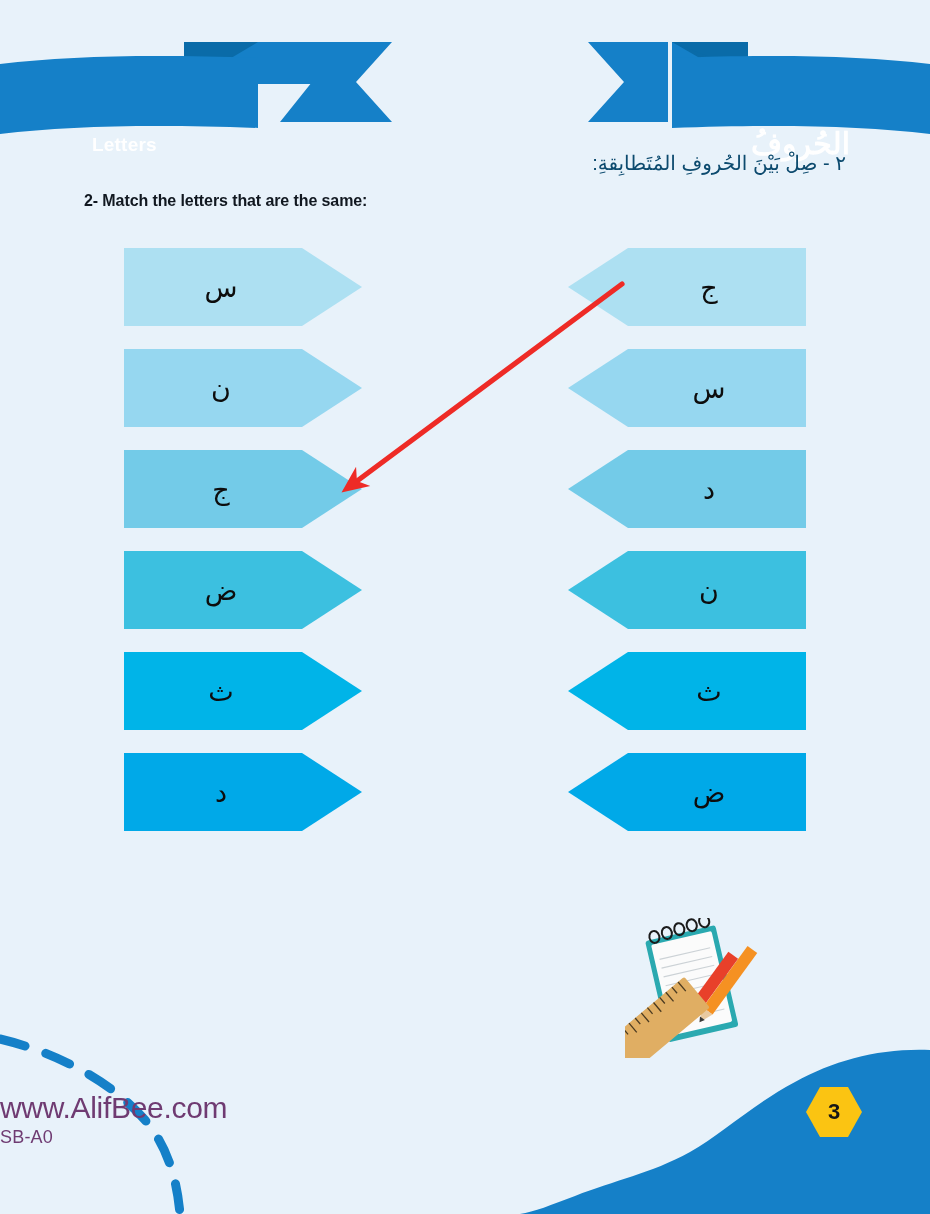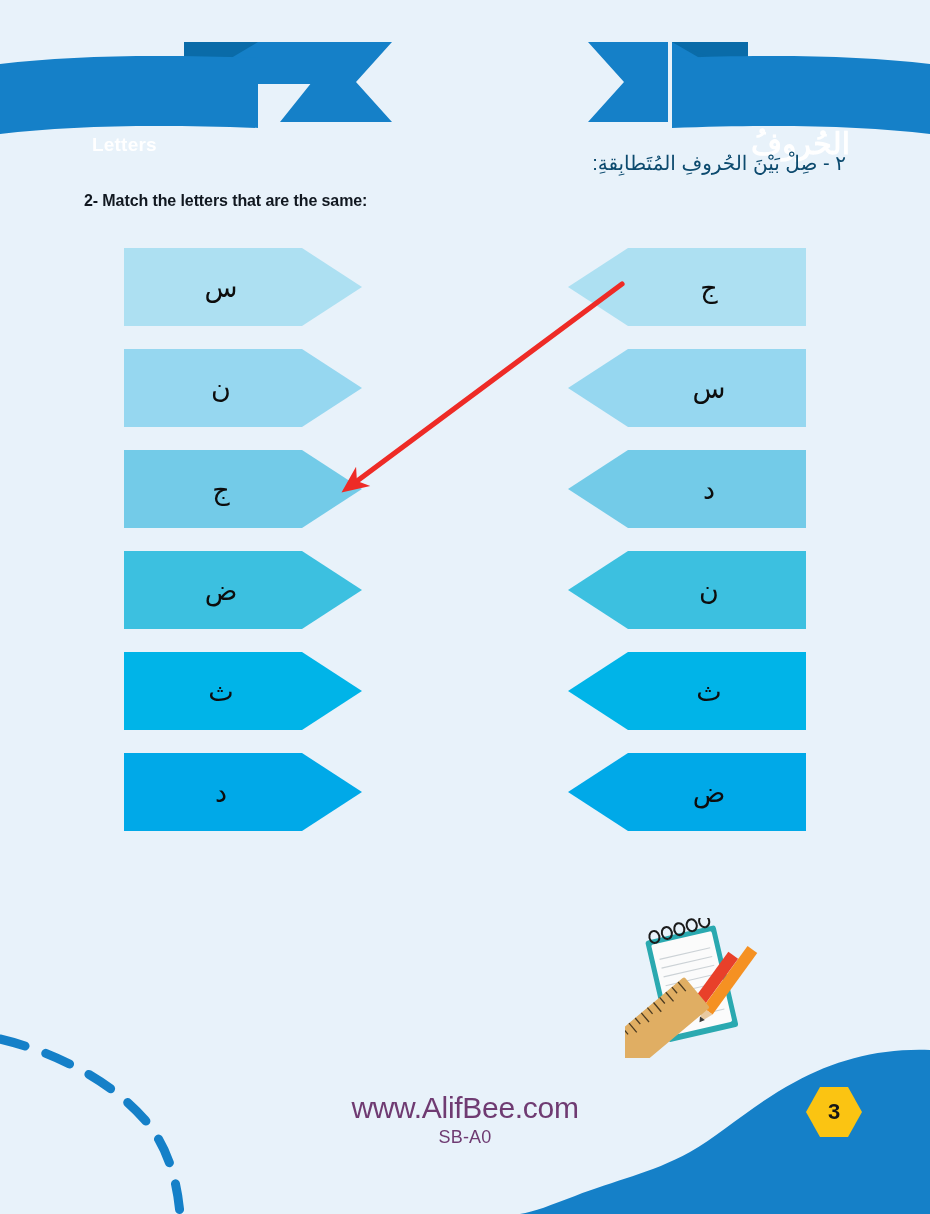--- a/index.html
+++ b/index.html
@@ -143,21 +143,20 @@
     width: 150px;
     height: 140px;
   }
 
   
   .footer-brand {
     position: absolute;
     left: 0;
     top: 1092px;
     width: 930px;
-    text-align: center;
     pointer-events: none;
   }
   .brand-url {
     font-size: 30px;
     color: #6f3b72;
     letter-spacing: -0.3px;
     line-height: 1.05;
   }
   .brand-code {
     font-size: 18px;

